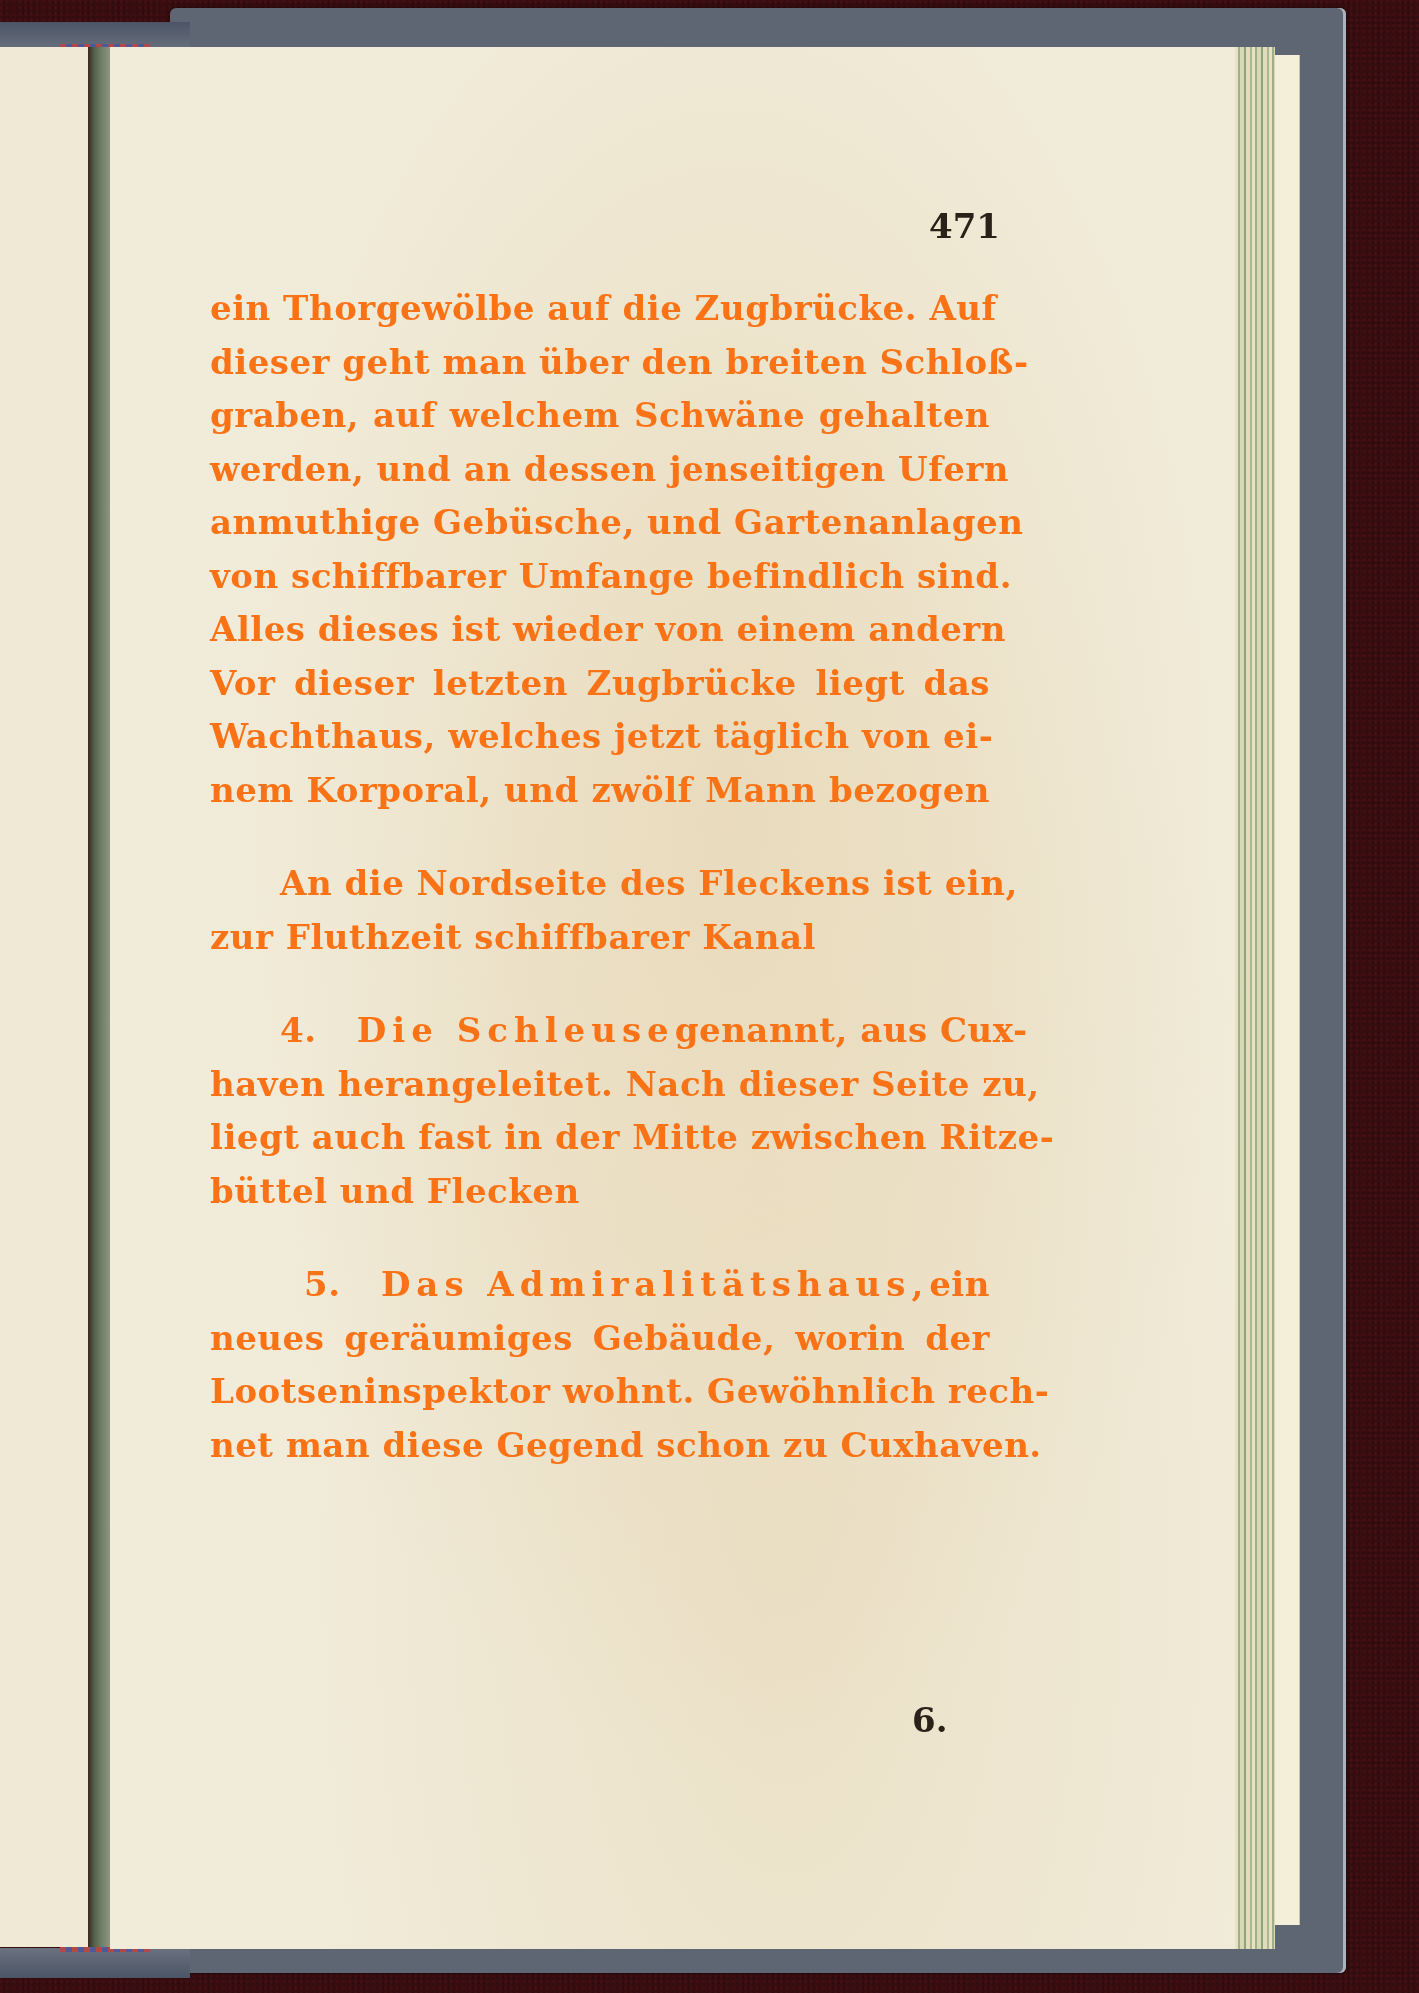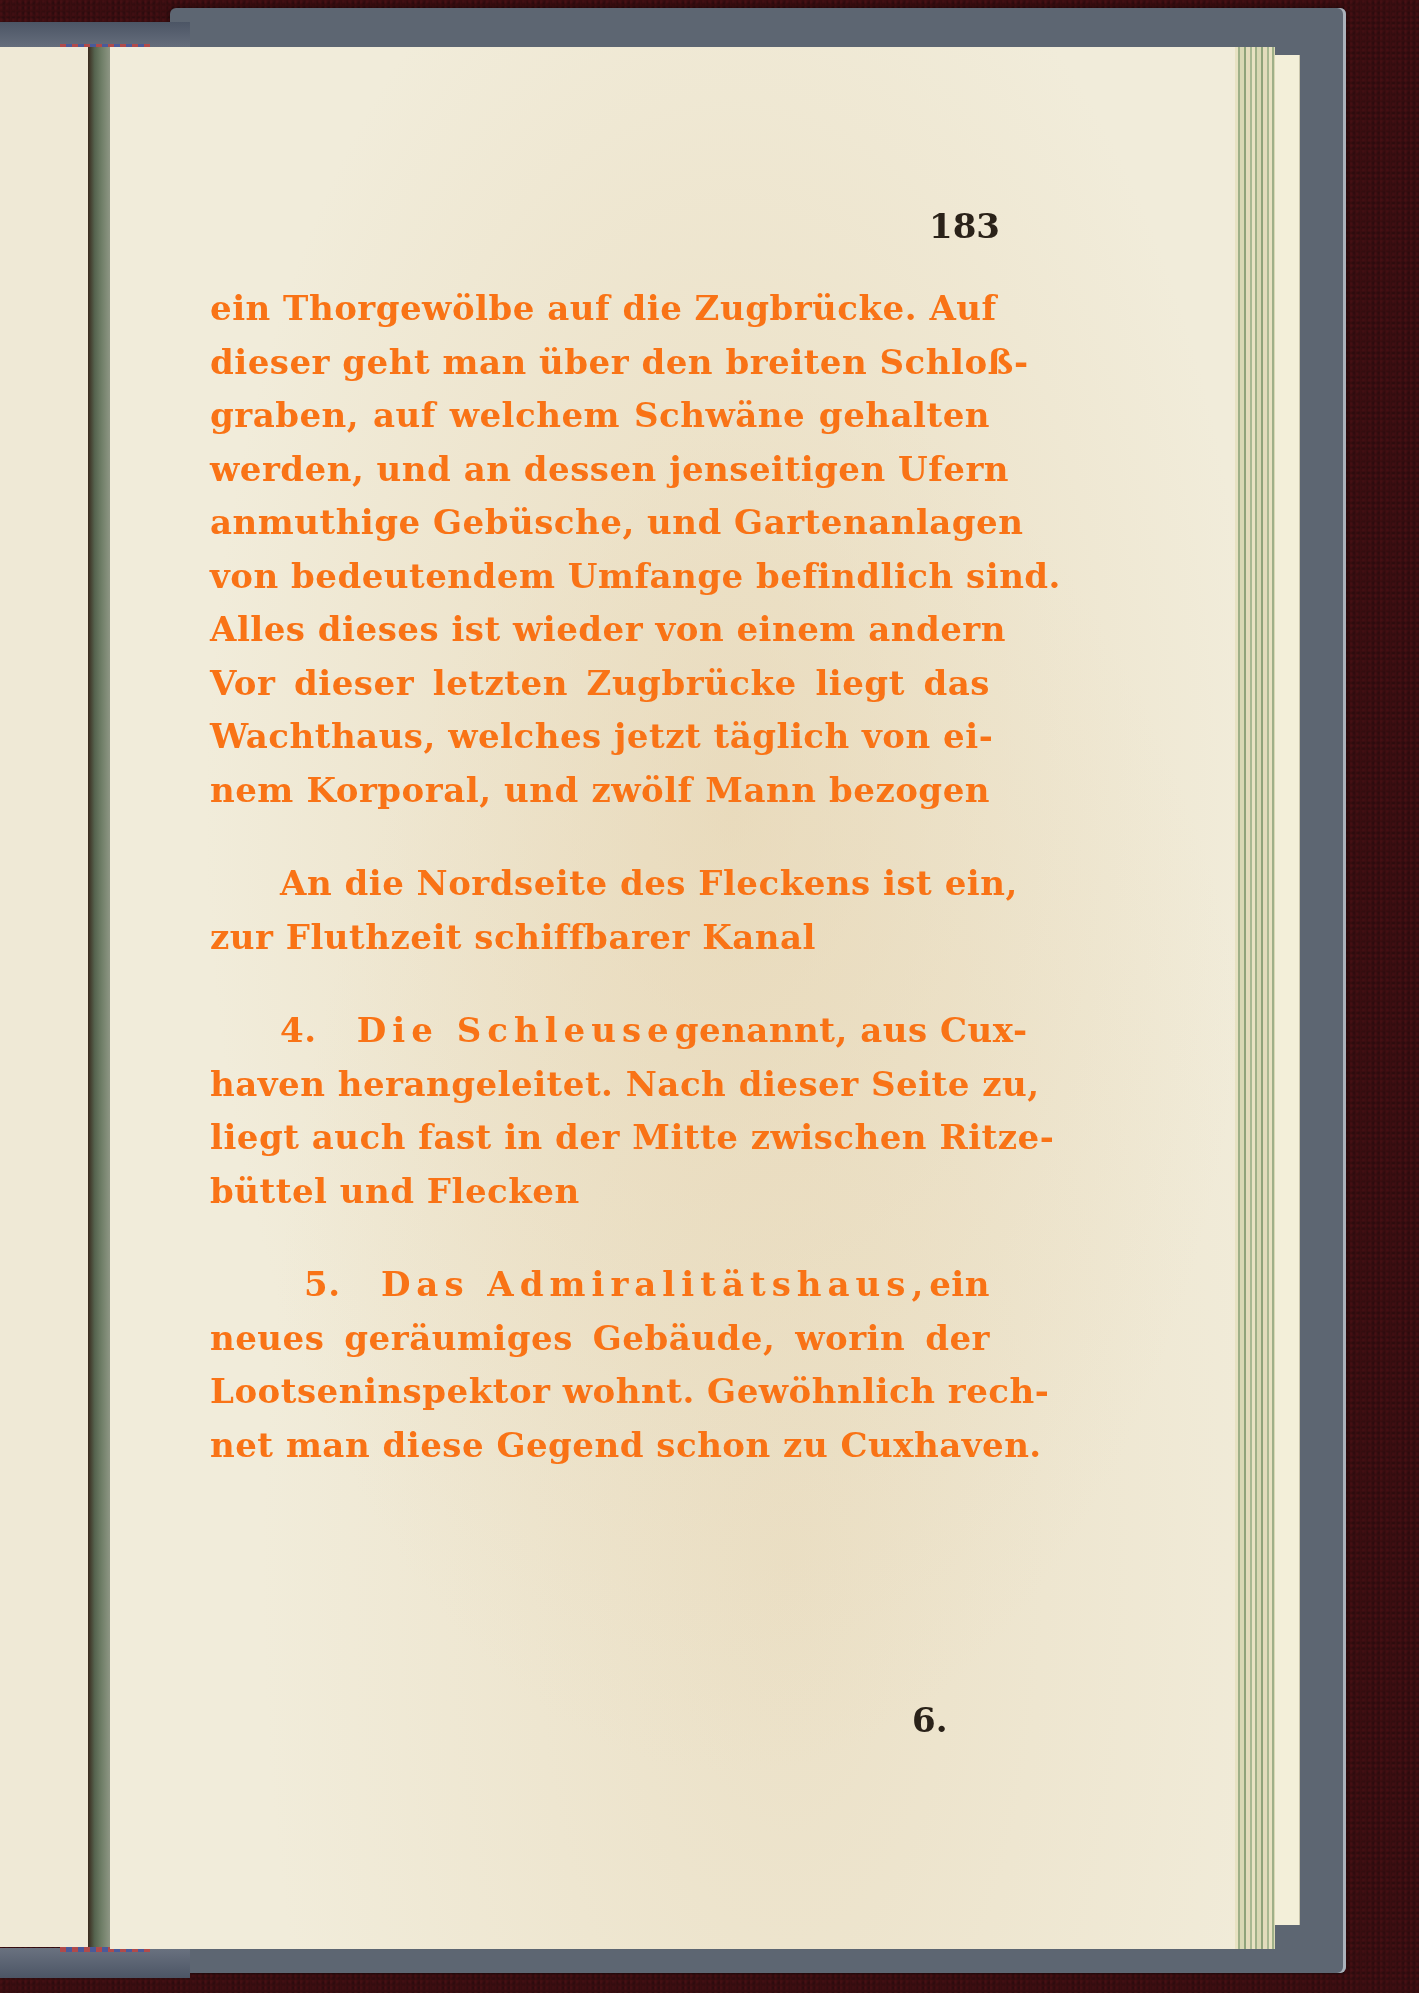--- a/index.html
+++ b/index.html
@@ -161,32 +161,32 @@
 <div class="cover-left-spine-bottom"></div>
 <div class="headband" style="left:60px; top:44px; width:90px;"></div>
 <div class="headband" style="left:60px; top:1946px; width:90px;"></div>
 
 <div class="left-page"></div>
 <div class="gutter"></div>
 <div class="page"></div>
 <div class="page-edges"></div>
 <div class="page-edge-white"></div>
 
-<div class="page-number">183</div>
+<div class="page-number">471</div>
 
 <div class="text-block">
   <div style="height:82px;"></div>
 
   <div>
     <span class="line">ein Thorgewölbe auf die Zugbrücke.  Auf</span>
     <span class="line">dieser geht man über den breiten Schloß-</span>
     <span class="line">graben, auf welchem Schwäne gehalten</span>
     <span class="line">werden, und an dessen jenseitigen Ufern</span>
     <span class="line">anmuthige Gebüsche, und Gartenanlagen</span>
-    <span class="line">von bedeutendem Umfange befindlich sind.</span>
+    <span class="line">von schiffbarer Umfange befindlich sind.</span>
     <span class="line">Alles dieses ist wieder von einem andern</span>
     <span class="line">Vor dieser letzten Zugbrücke liegt das</span>
     <span class="line">Wachthaus, welches jetzt täglich von ei-</span>
     <span class="line">nem Korporal, und zwölf Mann bezogen</span>
   </div>
 
   <div class="para-gap"></div>
 
   <div>
     <span class="line indent">An die Nordseite des Fleckens ist ein,</span>

